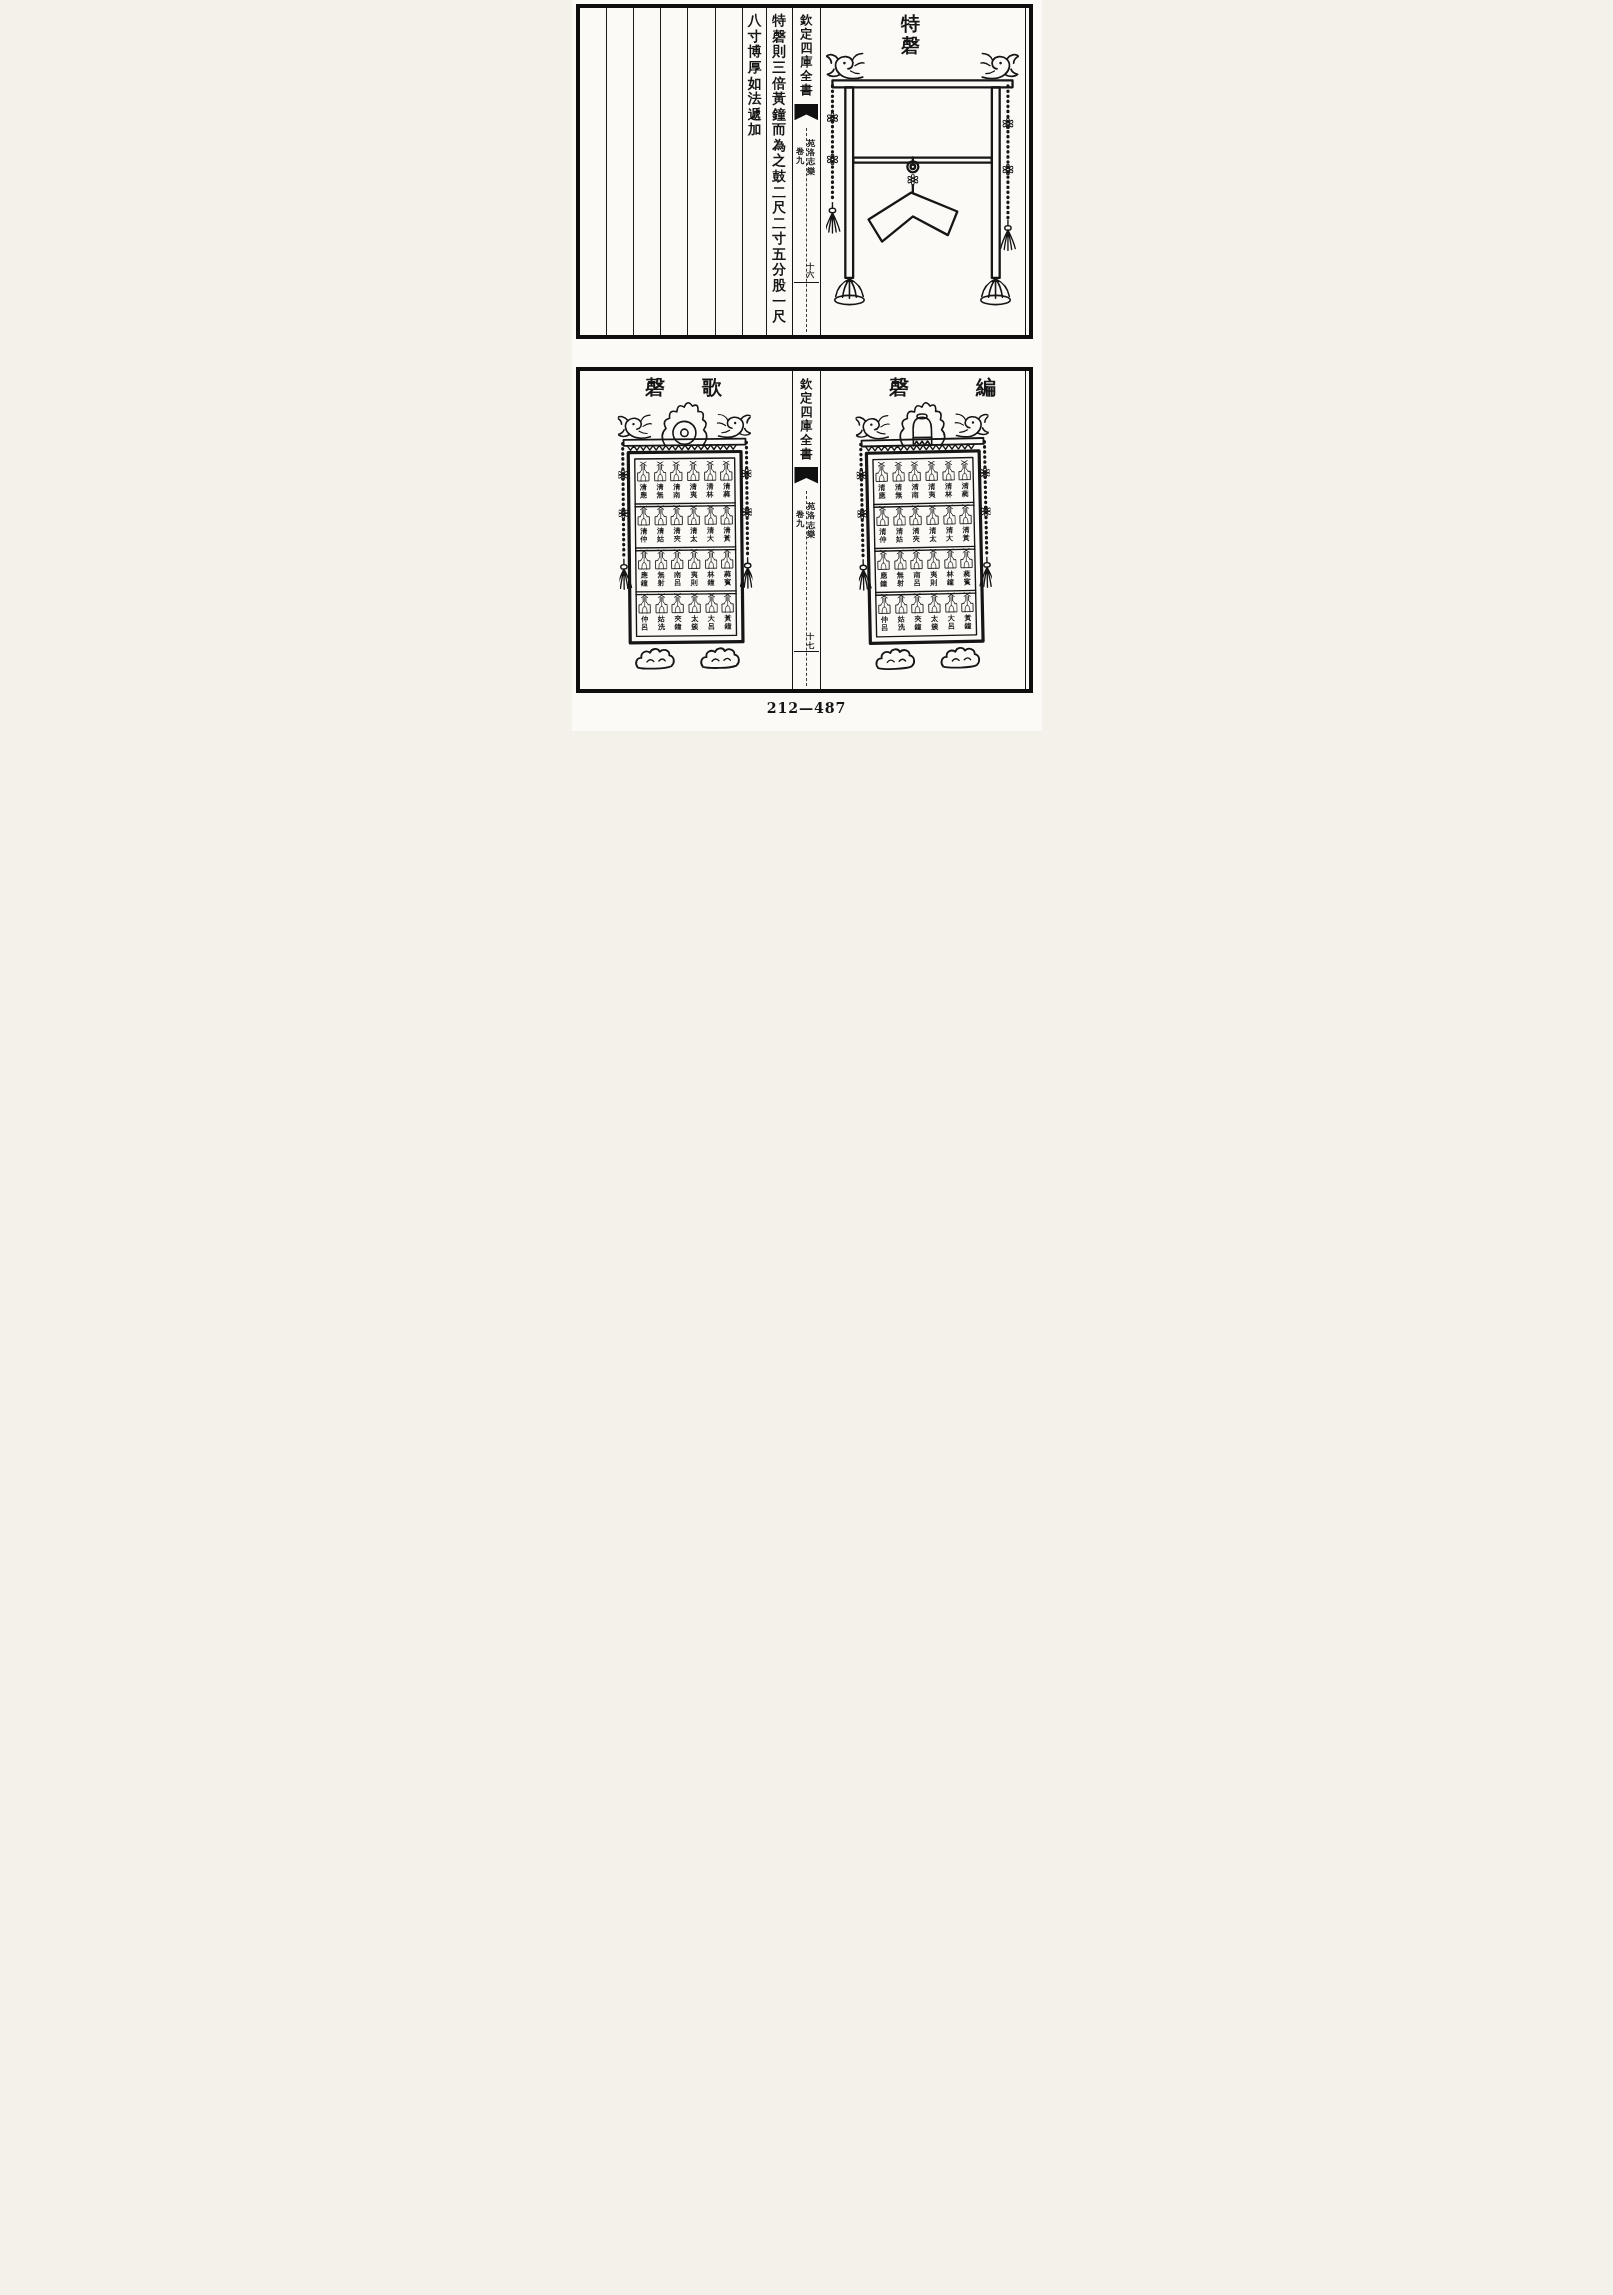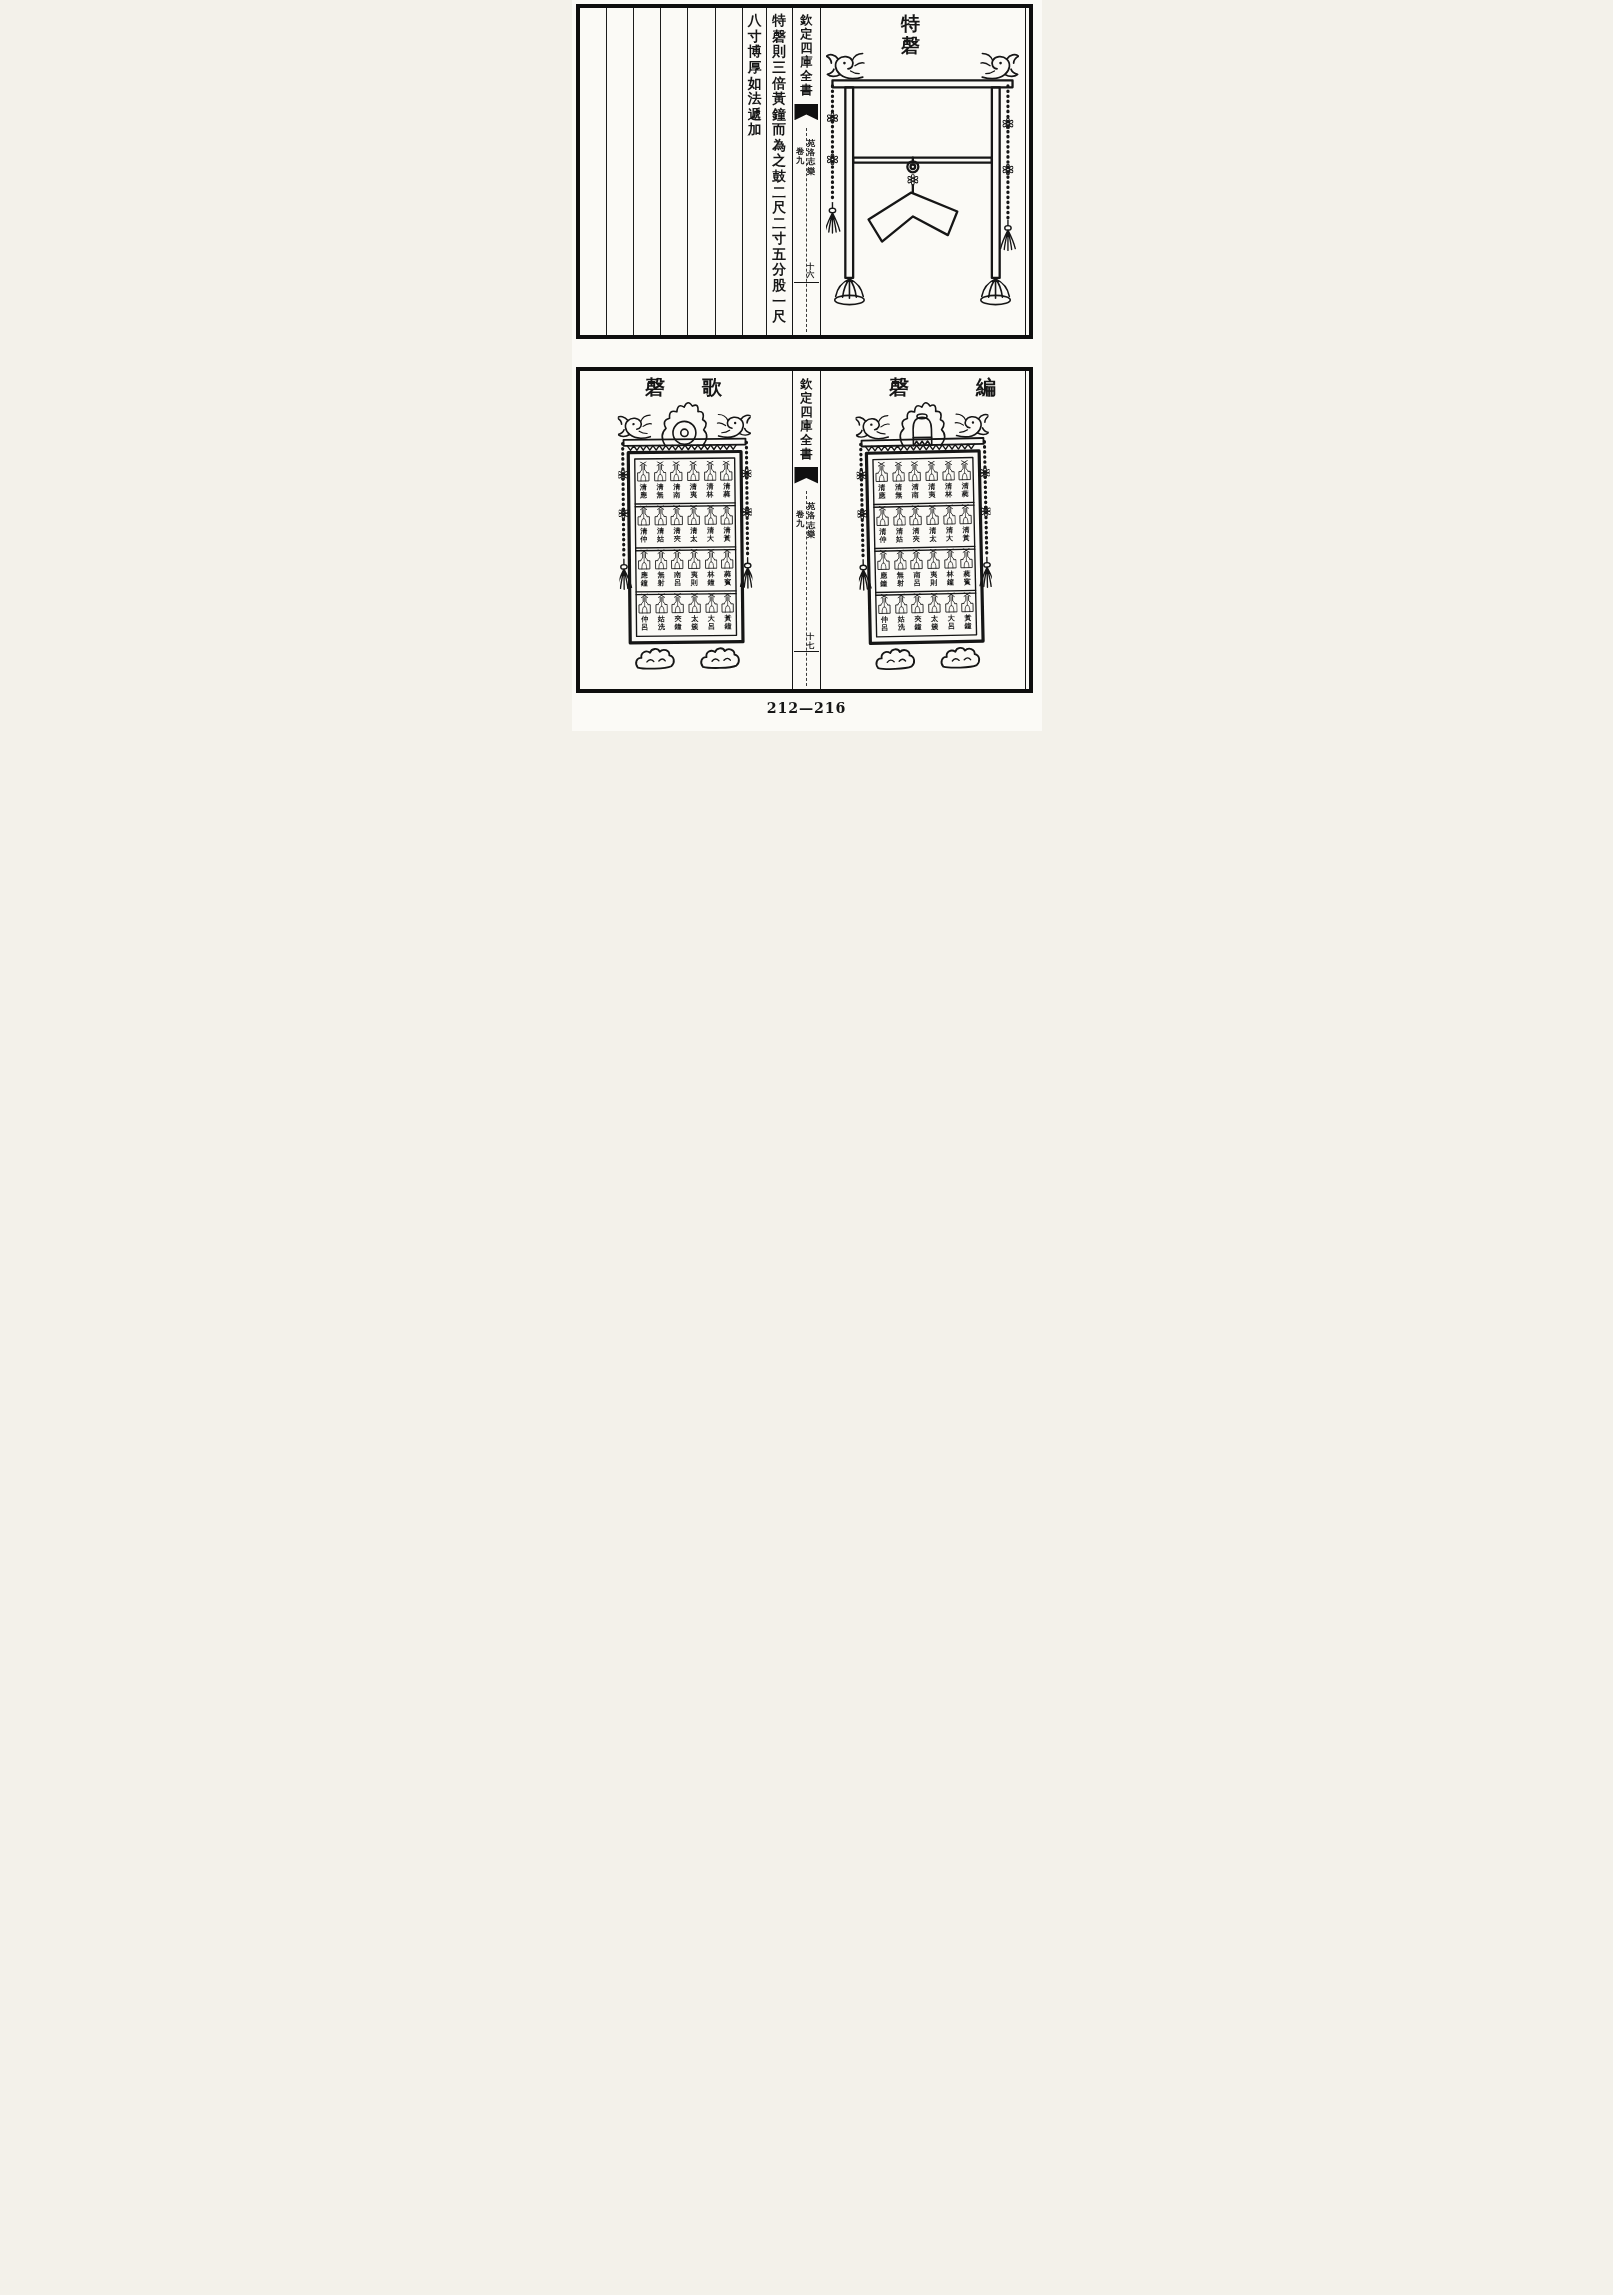--- a/index.html
+++ b/index.html
@@ -783,15 +783,15 @@
               <div class="chime-label vtext">
                 <span class="vch">黃</span>
                 <span class="vch">鐘</span>
               </div>
             </div>
           </div>
         </div>
     </div>
   </div>
 
-  <div class="footer">212—216</div>
+  <div class="footer">212—487</div>
 </div>
 
 
 </body></html>

